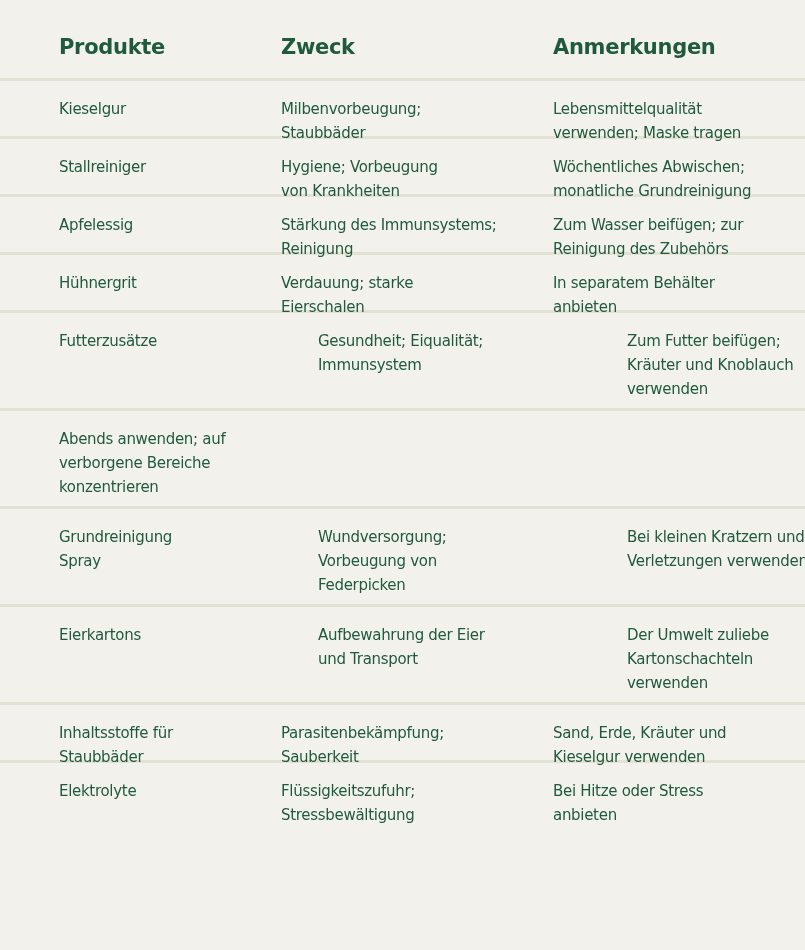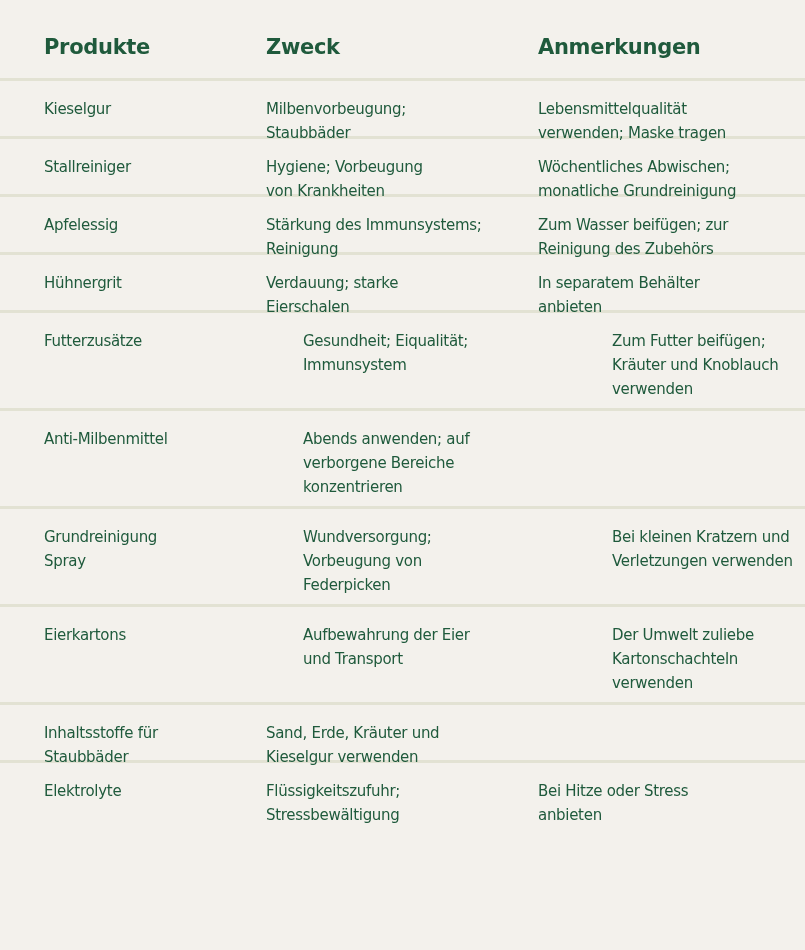--- a/index.html
+++ b/index.html
@@ -36,21 +36,21 @@
     }
     .row.body .cell {
       font-size: 15px;
       line-height: 24px;
       padding-top: 16px;
       letter-spacing: -0.3px;
     }
     .row.body.r2 { height: 58px; }
     .row.body.r3l { height: 98px; gap: 37px; }
     .row.last { border-bottom: none; }
-    .cell { white-space: pre-line; }
+    .cell { white-space: pre-line; margin-left: 15px; }
   </style>
 </head>
 <body>
 
 <div class="table">
   <div class="row header">
     <div class="cell">Produkte</div>
     <div class="cell">Zweck</div>
     <div class="cell">Anmerkungen</div>
   </div>
@@ -90,21 +90,20 @@
   <div class="row body r3l">
     <div class="cell">Futterzusätze</div>
     <div class="cell">Gesundheit; Eiqualität;
 Immunsystem</div>
     <div class="cell">Zum Futter beifügen;
 Kräuter und Knoblauch
 verwenden</div>
   </div>
 
   <div class="row body r3l">
-    <div class="cell">Anti-Milbenmittel</div>
     <div class="cell">Abends anwenden; auf
 verborgene Bereiche
 konzentrieren</div>
   </div>
 
   <div class="row body r3l">
     <div class="cell">Grundreinigung
 Spray</div>
     <div class="cell">Wundversorgung;
 Vorbeugung von
@@ -118,20 +117,22 @@
     <div class="cell">Aufbewahrung der Eier
 und Transport</div>
     <div class="cell">Der Umwelt zuliebe
 Kartonschachteln
 verwenden</div>
   </div>
 
   <div class="row body r2">
     <div class="cell">Inhaltsstoffe für
 Staubbäder</div>
+    <div class="cell">Parasitenbekämpfung;
+Sauberkeit</div>
     <div class="cell">Sand, Erde, Kräuter und
 Kieselgur verwenden</div>
   </div>
 
   <div class="row body r2 last">
     <div class="cell">Elektrolyte</div>
     <div class="cell">Flüssigkeitszufuhr;
 Stressbewältigung</div>
     <div class="cell">Bei Hitze oder Stress
 anbieten</div>

